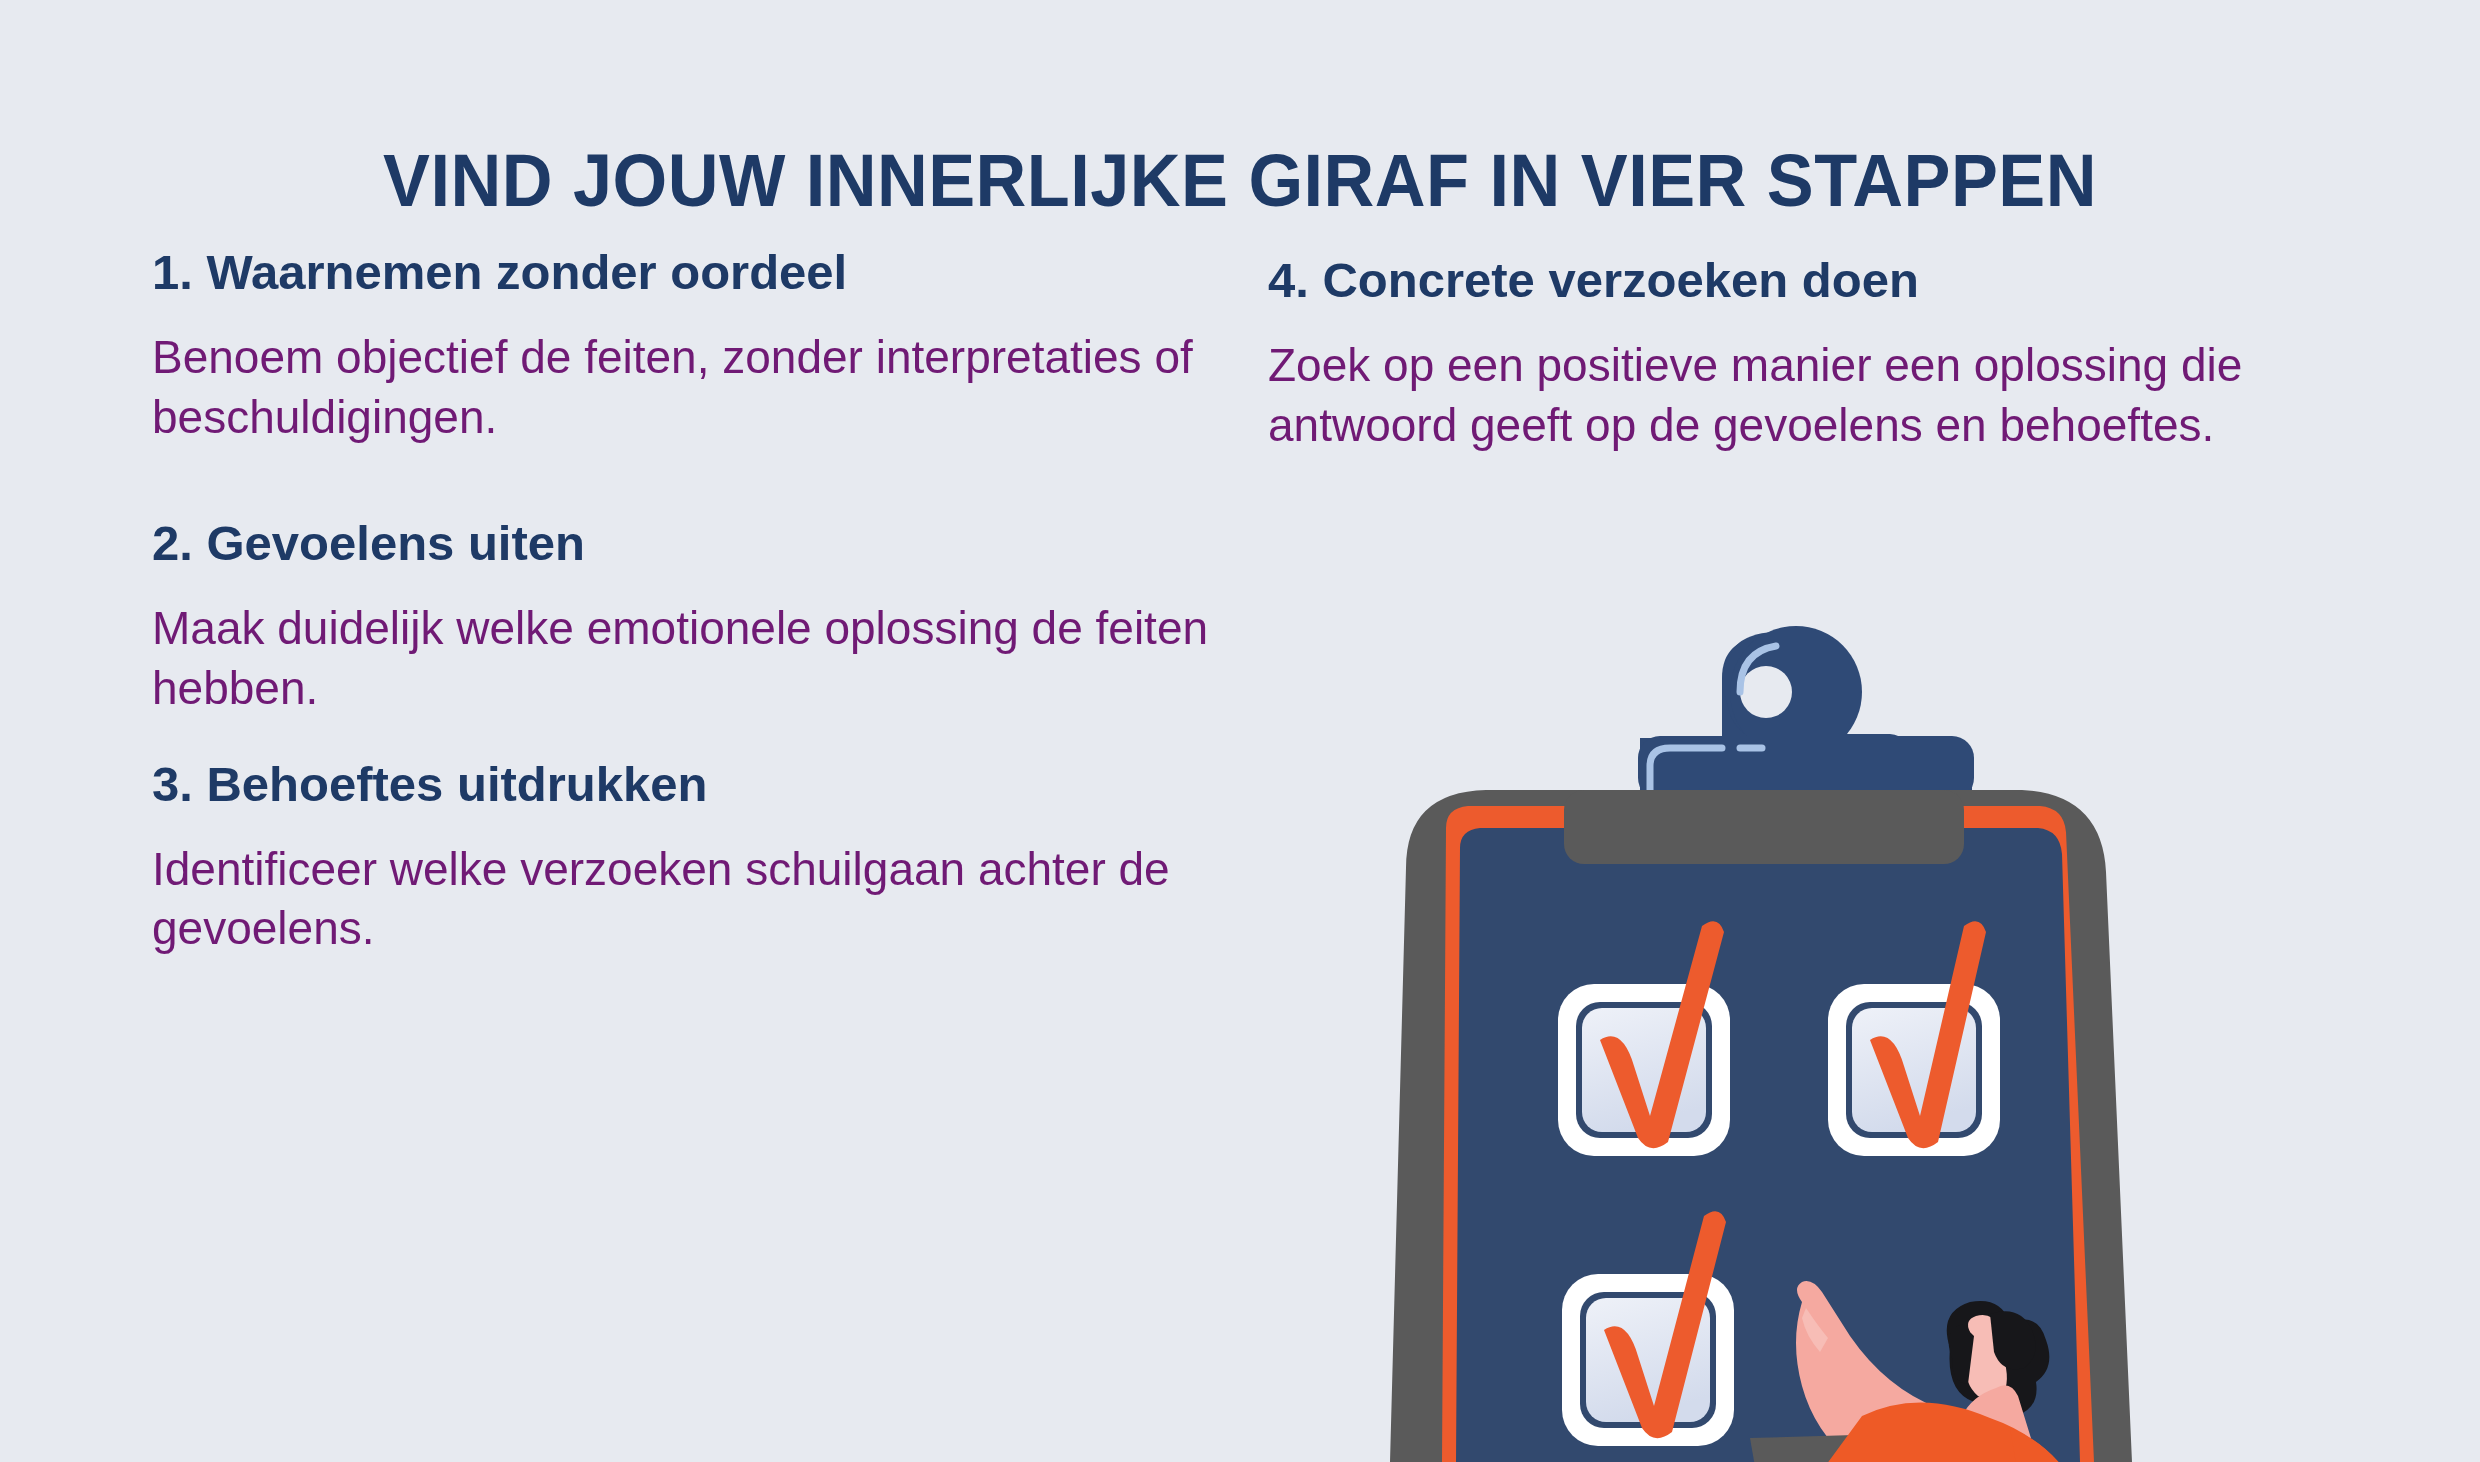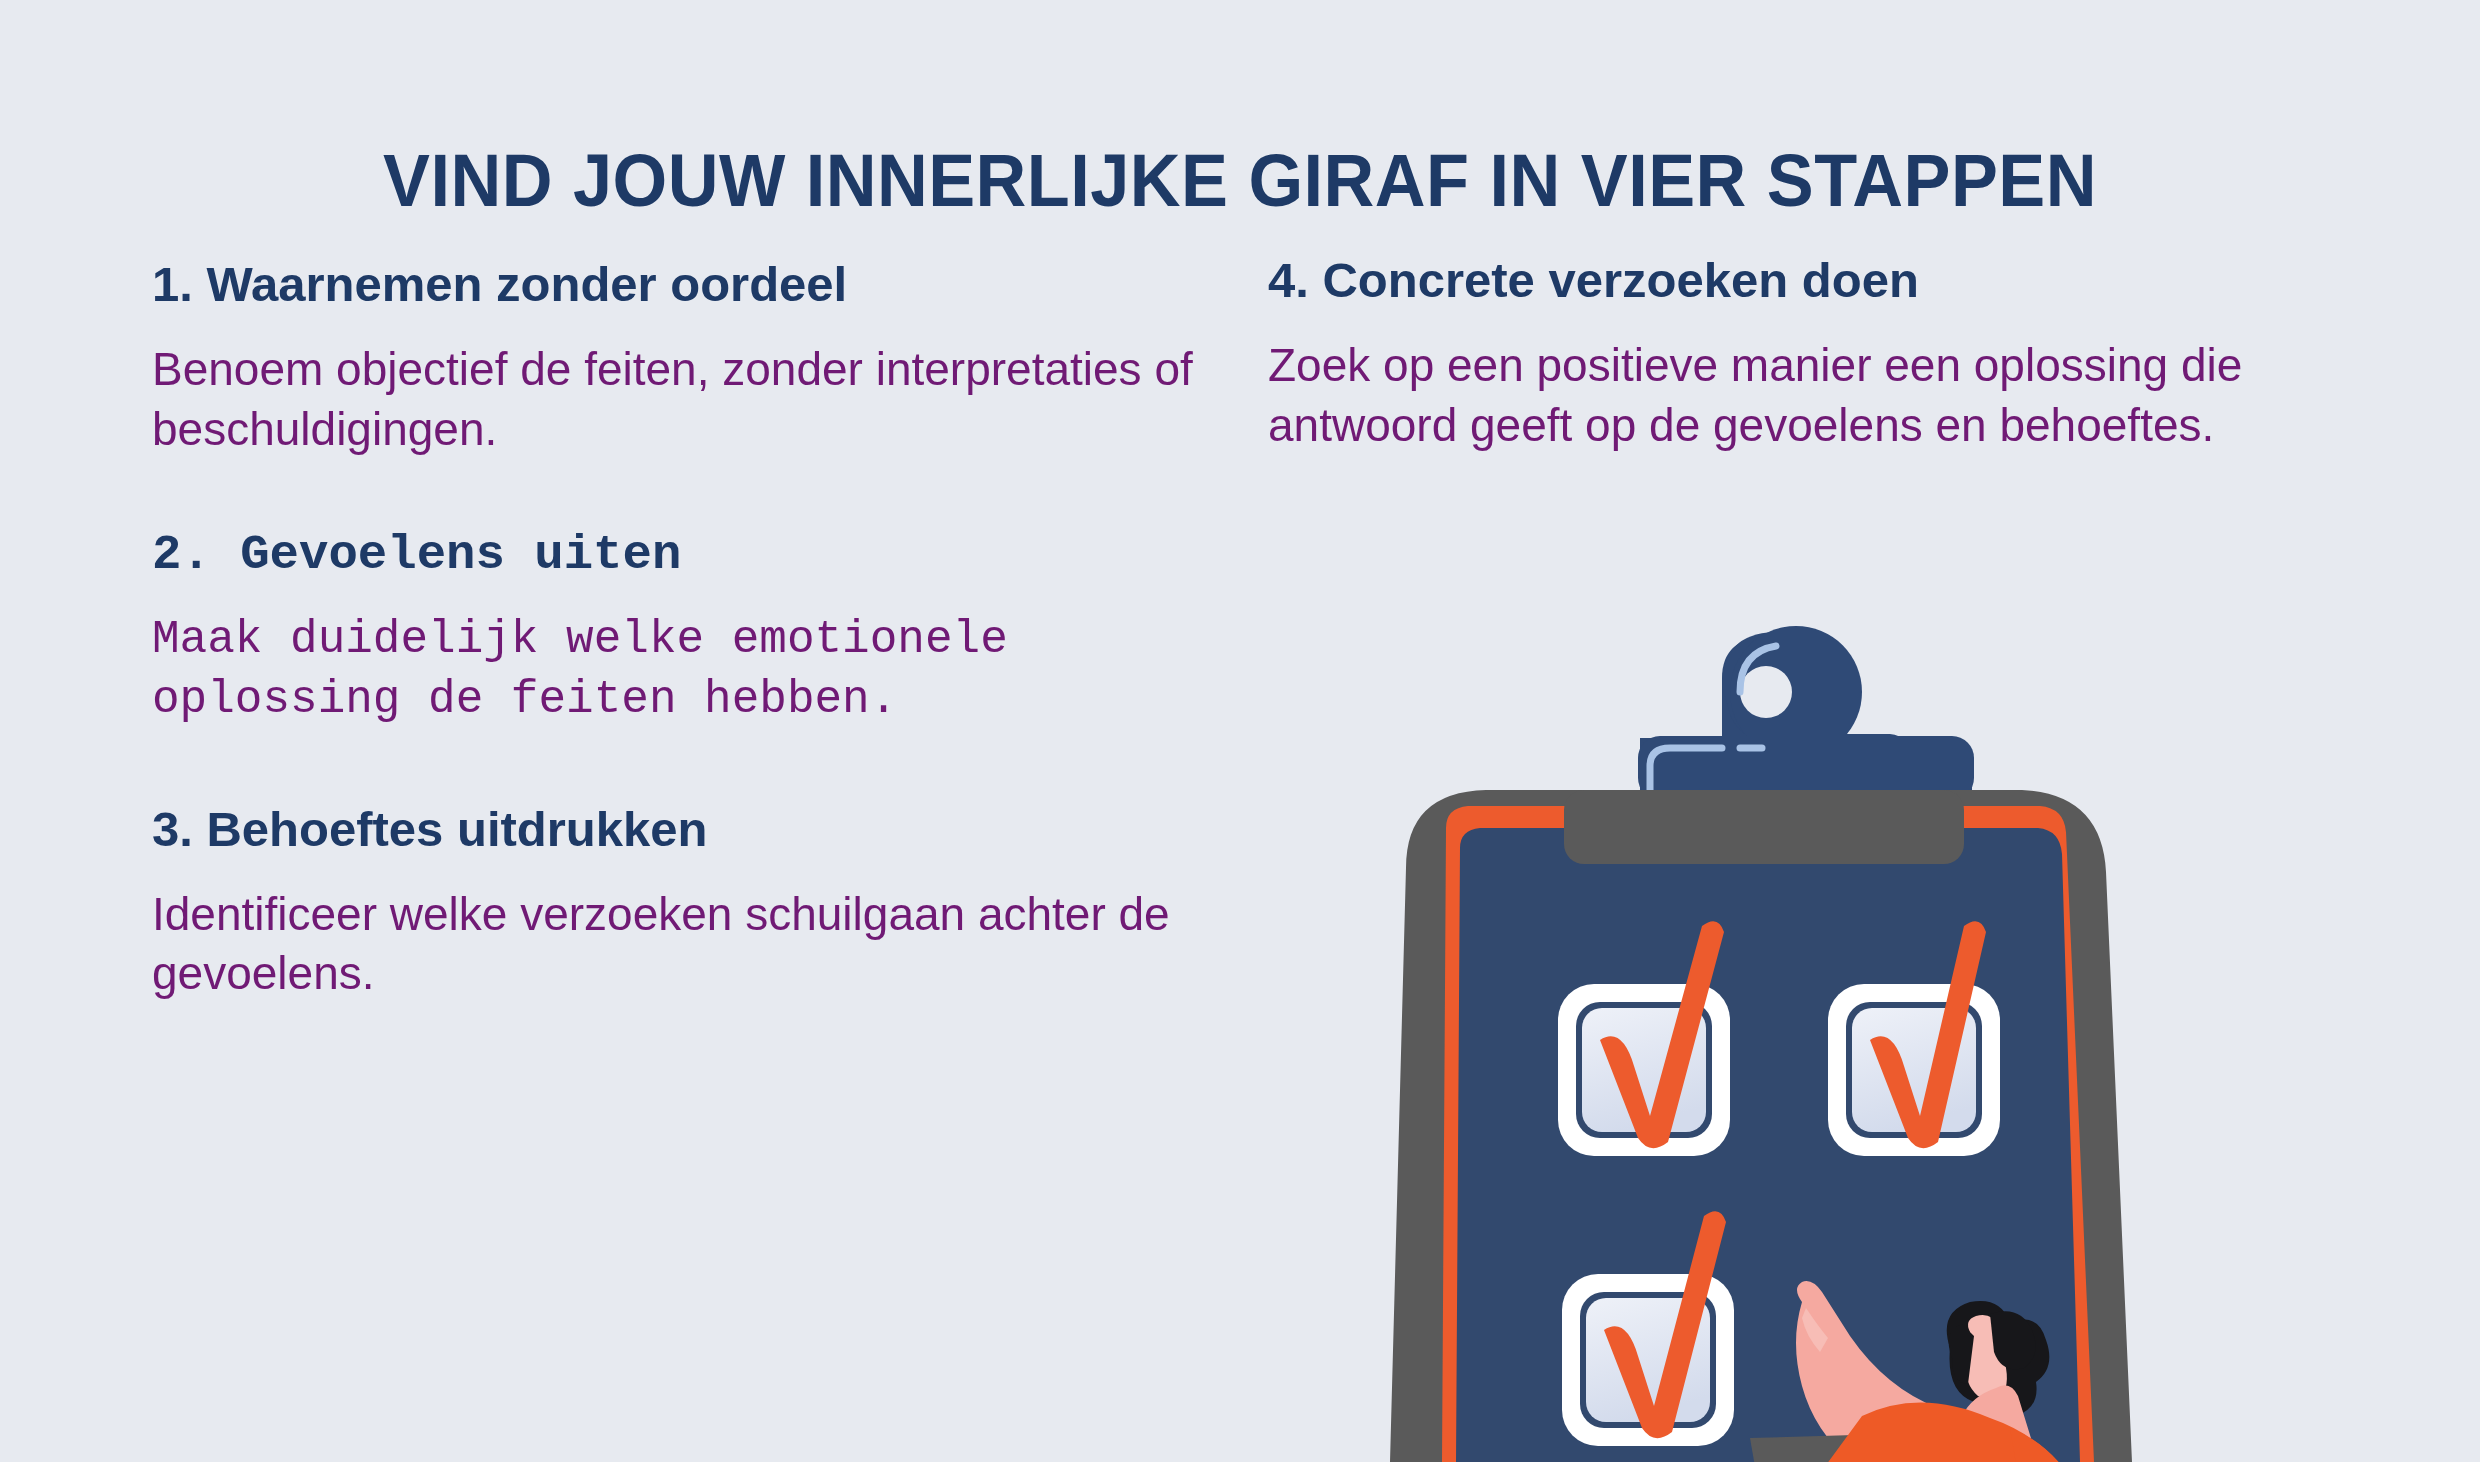--- a/index.html
+++ b/index.html
@@ -34,21 +34,21 @@
     color: #1e3a66;
     transform: scaleX(0.95);
     transform-origin: center top;
     white-space: nowrap;
   }
 
   
   .col-left {
     position: absolute;
     left: 152px;
-    top: 256px;
+    top: 244px;
     width: 1090px;
   }
   .col-right {
     position: absolute;
     left: 1268px;
     top: 252px;
     width: 1120px;
   }
 
   .step { margin-bottom: 56px; }
@@ -65,21 +65,21 @@
 
   .step-body {
     font-size: 46px;
     font-weight: 400;
     color: #701a75;
     line-height: 1.30;
     margin: 0;
   }
 
   .col-left .step { margin-bottom: 68px; }
-  .col-left .step:nth-child(2) { margin-bottom: 70px; font-family: Liberation Mono, monospace; }
+  .col-left .step:nth-child(2) { margin-bottom: 37px; }
 
   
   .illustration {
     position: absolute;
     left: 1350px;
     top: 596px;
     width: 1130px;
     height: 866px;
     overflow: hidden;
   }

